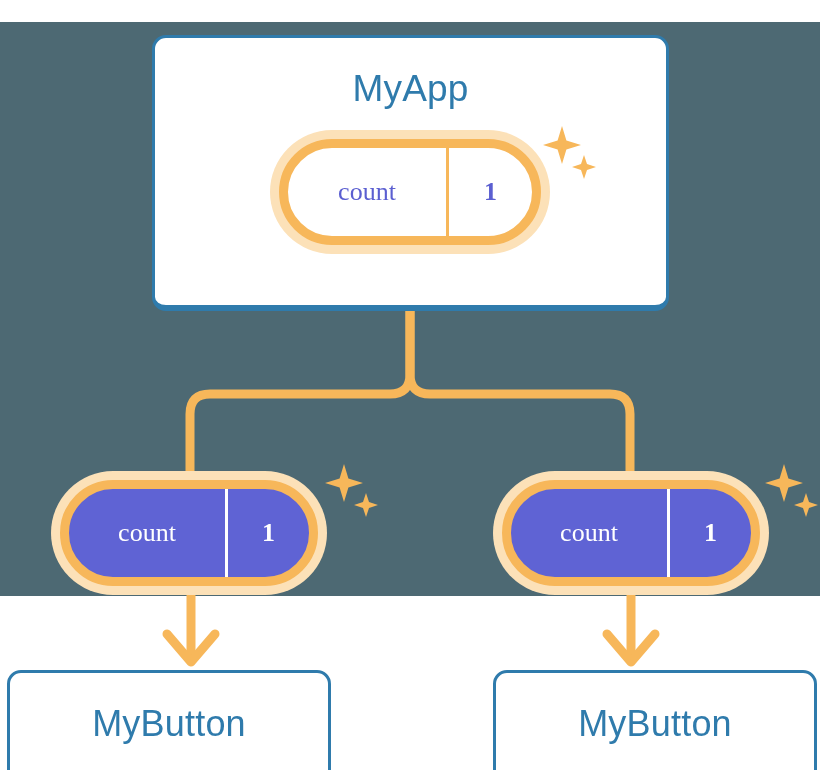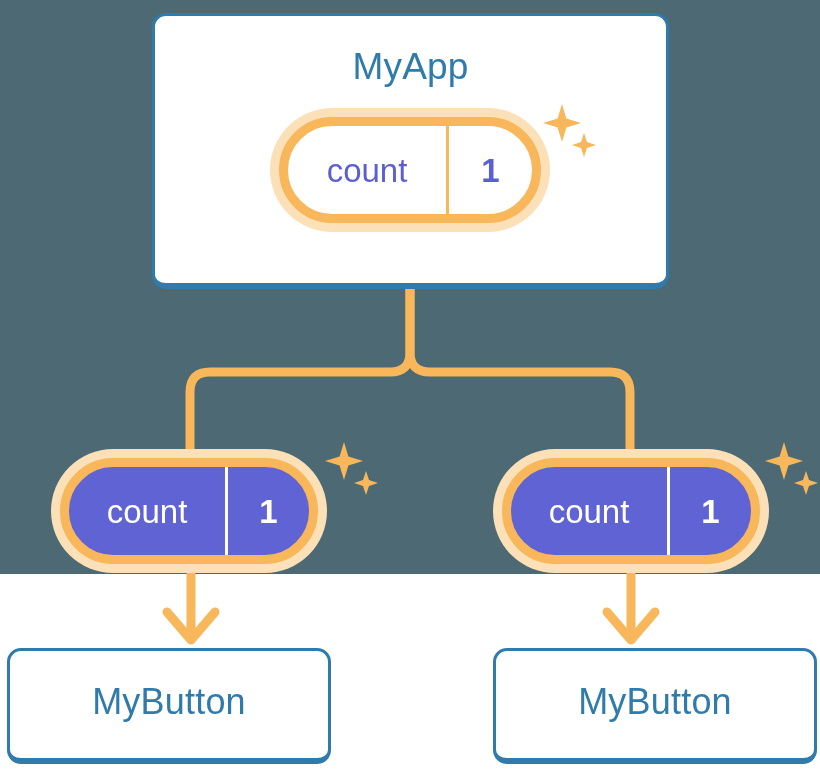--- a/index.html
+++ b/index.html
@@ -11,20 +11,21 @@
     width: 820px;
     height: 770px;
     overflow: hidden;
     font-family: "Liberation Sans", sans-serif;
   }
   #stage {
     position: relative;
     width: 820px;
     height: 574px;
     background: #4d6973;
+    margin-top: 22px;
   }
   #wires {
     position: absolute;
     left: 0;
     top: 0;
     width: 820px;
     height: 770px;
     pointer-events: none;
   }
 
@@ -93,23 +94,24 @@
     align-items: stretch;
     border: 9px solid #f7b75a;
     border-radius: 999px;
     box-shadow: 0 0 0 9px #fce1b8;
     overflow: hidden;
   }
   .pill-key, .pill-val {
     display: flex;
     align-items: center;
     justify-content: center;
-    font-size: 33px;
+    font-size: 26px;
     line-height: 1;
     white-space: nowrap;
+    font-family: Liberation Serif, serif;
   }
   .pill-key {
     flex: 0 0 auto;
     font-weight: 400;
   }
   .pill-val {
     flex: 1 1 auto;
     font-weight: 700;
   }
 

